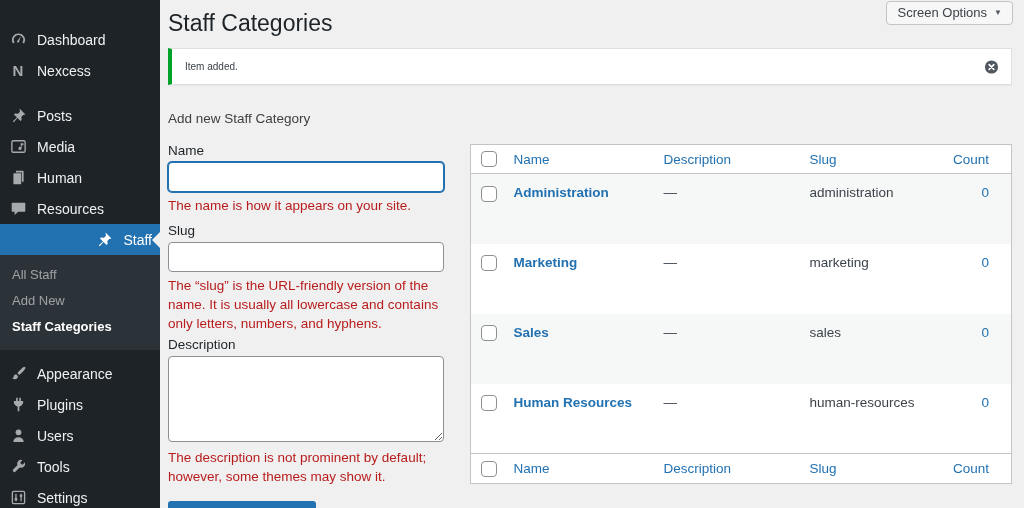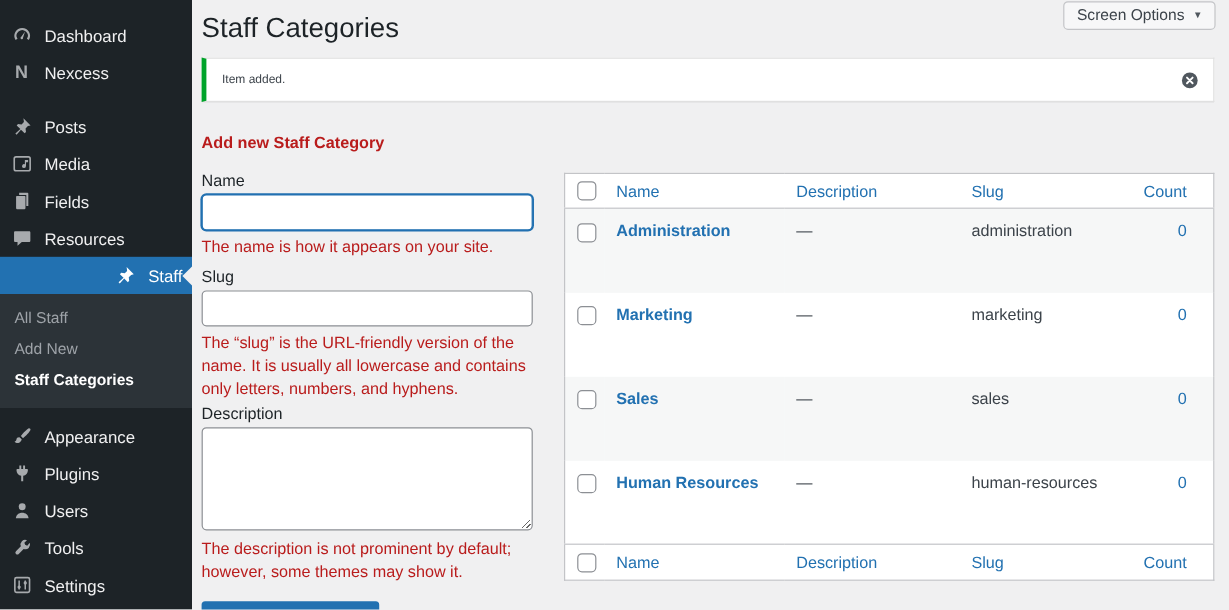--- a/index.html
+++ b/index.html
@@ -2,21 +2,21 @@
 <html><head>
 <meta charset="utf-8">
 <style>
   * { box-sizing: border-box; }
   html, body { margin: 0; padding: 0; width: 1024px; height: 508px; overflow: hidden; }
   body { font-family: "Liberation Sans", sans-serif; font-size: 13px; color: #3c434a; background: #f0f0f1; }
 
   .app { display: flex; width: 1024px; height: 508px; }
 
   
-  .sidebar { width: 160px; min-width: 160px; background: #1d2327; color: #f0f0f1; padding-top: 14px; height: 100%; }
+  .sidebar { width: 160px; min-width: 160px; background: #1d2327; color: #f0f0f1; padding-top: 24px; height: 100%; }
   .menu-item { display: flex; align-items: center; height: 31px; padding: 0 8px 0 8px; font-size: 14px; cursor: pointer; position: relative; }
   .menu-item .icon { width: 20px; height: 20px; display: flex; align-items: center; justify-content: center; margin-right: 9px; color: #a7aaad; flex: none; }
   .menu-item .icon svg { width: 17px; height: 17px; }
   .menu-sep { height: 14px; }
   .menu-item.active { background: #2271b1; color: #fff; justify-content: flex-end; }
   .menu-item.active .icon { color: #fff; }
   .menu-item.active::after { content: ""; position: absolute; right: 0; top: 50%; margin-top: -8px; border: 8px solid transparent; border-right-color: #f0f0f1; }
   .submenu { background: #2c3338; padding: 7px 0 10px 0; }
   .submenu-item { display: block; padding: 5px 12px; font-size: 13px; color: #9ea3a8; cursor: pointer; line-height: 16px; }
   .submenu-item.current { color: #fff; font-weight: bold; }
@@ -27,21 +27,21 @@
   .screen-options { position: absolute; top: 1px; right: 11px; background: #f7f7f8; border: 1px solid #c3c4c7; border-radius: 4px; padding: 3px 10px 4px; font-size: 13px; color: #3c434a; display: flex; align-items: center; gap: 7px; cursor: pointer; font-family: inherit; }
   .screen-options .caret { font-size: 8px; color: #50575e; line-height: 1; }
   h1.page-title { font-size: 23px; font-weight: 400; color: #1d2327; margin: 9px 0 0 8px; line-height: 29px; }
 
   .notice { margin: 10px 12px 0 8px; background: #fff; border: 1px solid #e0e0e0; border-left: 4px solid #00a32a; height: 37px; display: flex; align-items: center; padding-left: 13px; position: relative; box-shadow: 0 1px 1px rgba(0,0,0,.04); }
   .notice-text { font-size: 10px; color: #3c434a; }
   .notice-dismiss { position: absolute; right: 12px; top: 50%; transform: translateY(-50%); background: none; border: none; padding: 0; cursor: pointer; line-height: 0; }
 
   .columns { display: flex; align-items: flex-start; }
   .form-col { width: 284px; min-width: 284px; padding-left: 8px; }
-  .form-heading { font-size: 13.5px; font-weight: bold; color: #b91c1c; margin-top: 25px; line-height: 17px; }
+  .form-heading { font-size: 13.5px; font-weight: normal; color: #404040; margin-top: 25px; line-height: 17px; }
   .field-label { display: block; font-size: 13.5px; color: #1d2327; margin-top: 16px; line-height: 16px; }
   .field-label.tight { margin-top: 8px; }
   .text-input { width: 276px; height: 30px; border: 1px solid #8c8f94; border-radius: 4px; margin-top: 3px; padding: 0 8px; font-size: 14px; font-family: inherit; background: #fff; display: block; }
   .text-input.focused { border-color: #2271b1; box-shadow: 0 0 0 1px #2271b1; outline: none; }
   .help-text { font-size: 13.5px; color: #b91c1c; line-height: 19px; margin: 4px 0 0 0; width: 276px; }
   .desc-textarea { width: 276px; height: 86px; border: 1px solid #8c8f94; border-radius: 4px; margin-top: 3px; padding: 6px 8px; font-size: 14px; font-family: inherit; resize: both; display: block; background: #fff; }
   .submit-btn { margin-top: 15px; width: 148px; height: 32px; background: #2271b1; border: none; border-radius: 3px; cursor: pointer; display: block; }
 
   .table-col { flex: 1; margin: 59px 12px 0 26px; }
   table.wp-list-table { width: 100%; border-collapse: collapse; table-layout: fixed; background: #fff; border: 1px solid #c3c4c7; }
@@ -102,21 +102,21 @@
       <span>Media</span>
     </div>
 
     <div class="menu-item">
       <span class="icon">
         <svg viewBox="0 0 20 20" fill="currentColor">
             <path d="M7 2h8.2c.5 0 .8.3.8.8V15h-2V4H7z"></path>
             <rect x="4" y="5" width="9.2" height="13" rx="0.8"></rect>
           </svg>
       </span>
-      <span>Fields</span>
+      <span>Human</span>
     </div>
 
     <div class="menu-item">
       <span class="icon">
         <svg viewBox="0 0 20 20" fill="currentColor">
             <path d="M3.2 3.3h13.6c.7 0 1.2.5 1.2 1.2v8c0 .7-.5 1.2-1.2 1.2H9.6l-4.2 3.8v-3.8H3.2c-.7 0-1.2-.5-1.2-1.2v-8c0-.7.5-1.2 1.2-1.2z"></path>
           </svg>
       </span>
       <span>Resources</span>
     </div>

